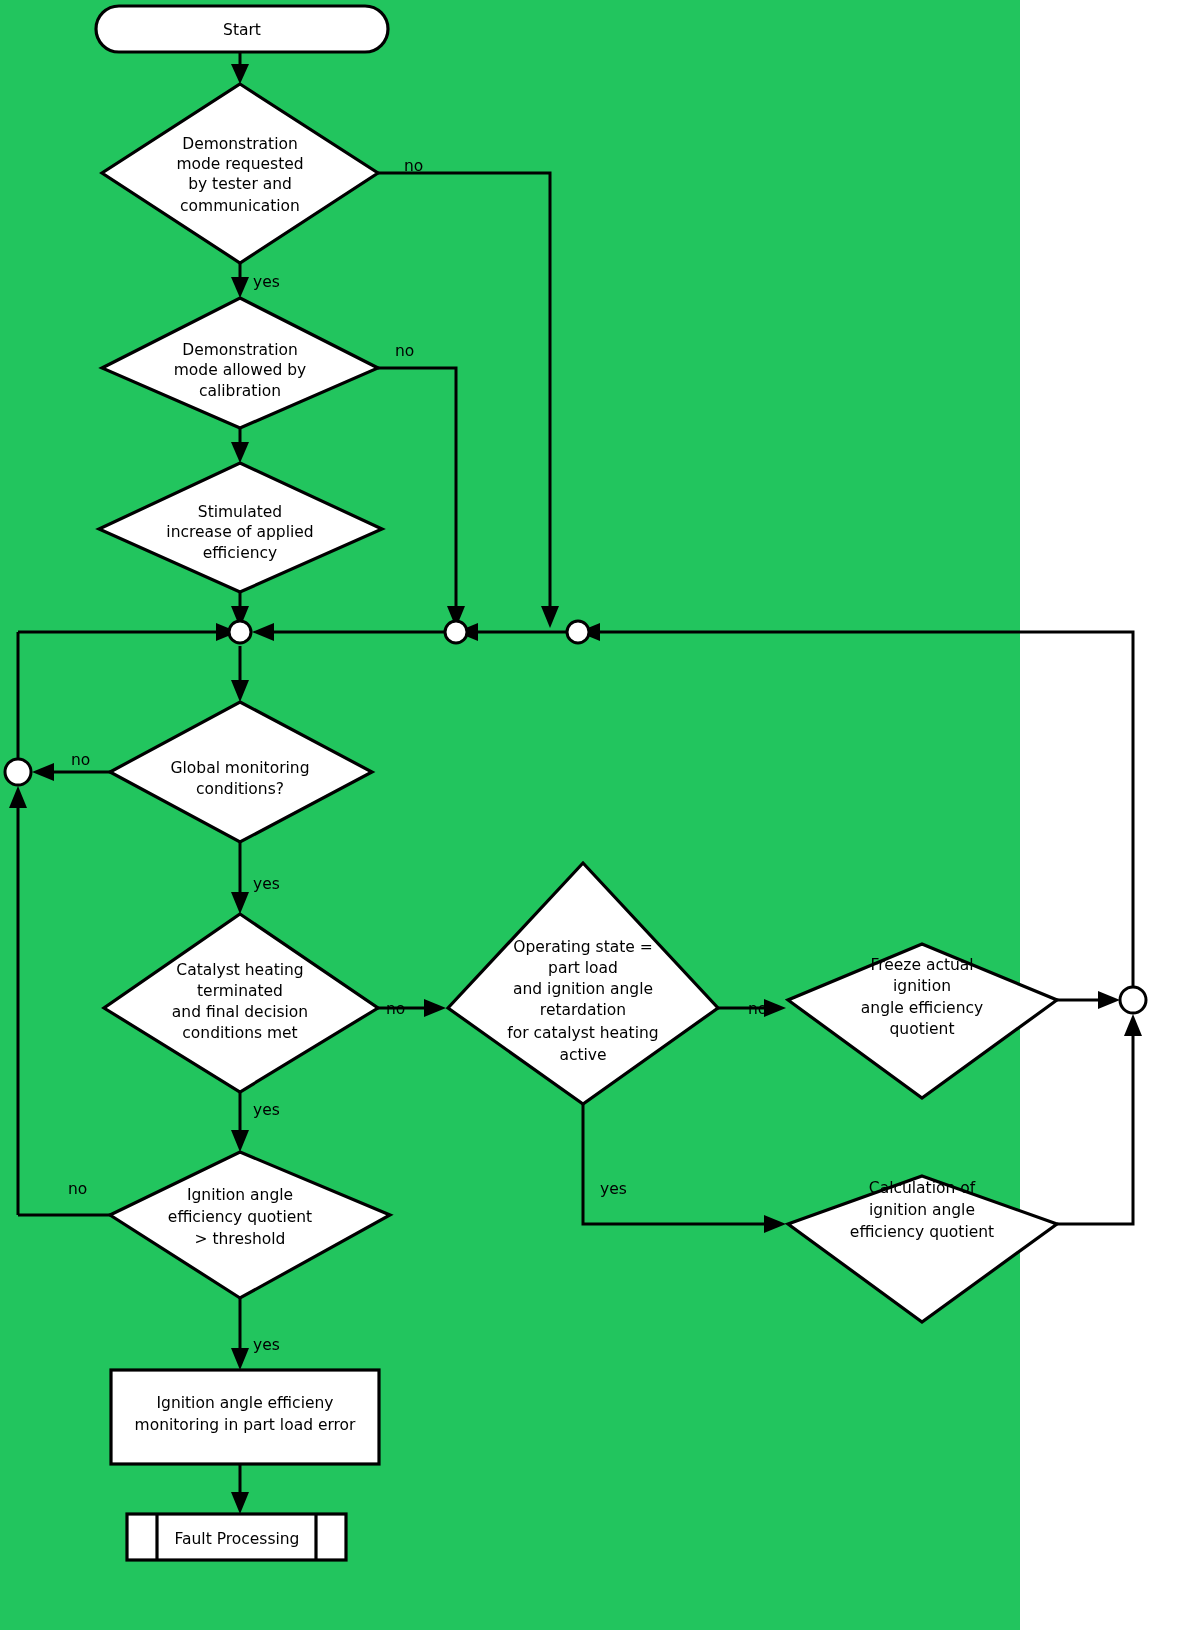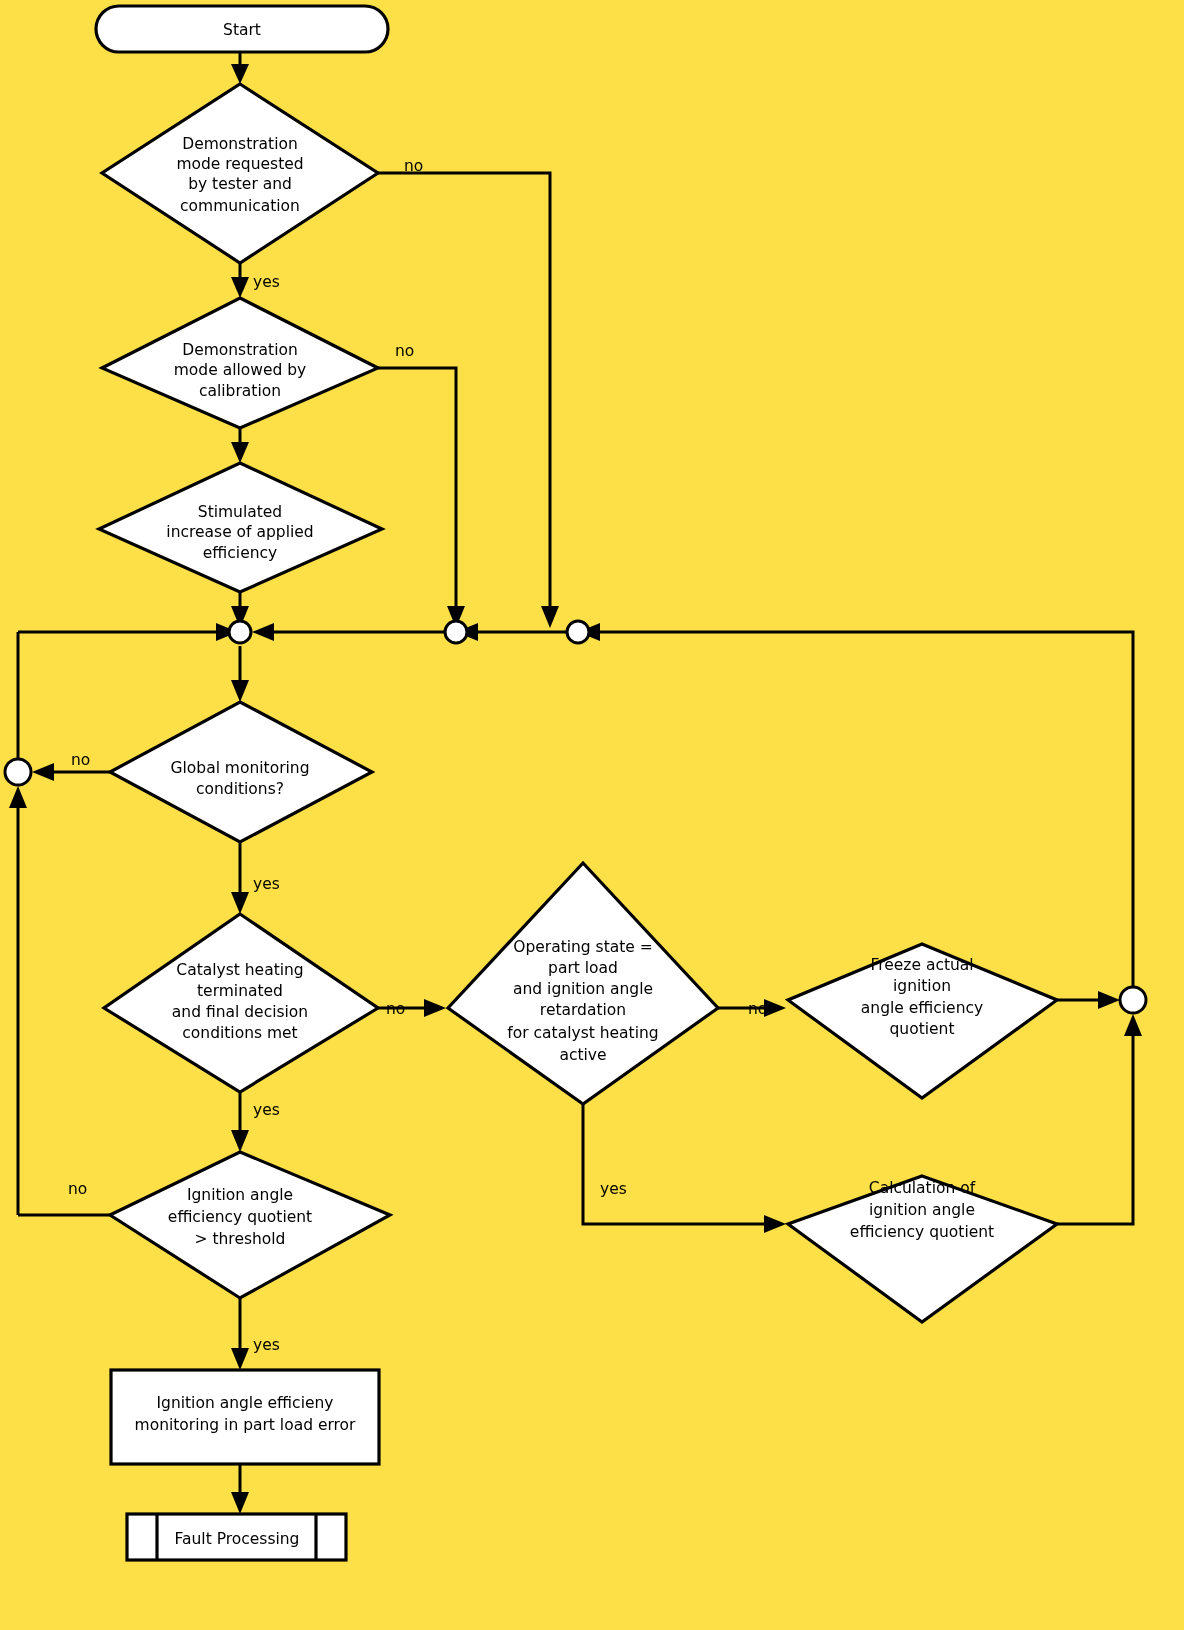--- a/index.html
+++ b/index.html
@@ -2,23 +2,23 @@
 <html><head>
 <meta charset="utf-8">
 <style>
   html, body {
     margin: 0;
     padding: 0;
     background: #ffffff;
   }
   #canvas-wrap {
     position: relative;
-    width: 1184px;
+    width: 1020px;
     height: 1630px;
-    background: #fde047;
+    background: #22c55e;
     font-family: "DejaVu Sans", sans-serif;
   }
   svg#flow {
     display: block;
     width: 1184px;
     height: 1630px;
   }
   .shape {
     fill: #ffffff;
     stroke: #000000;

